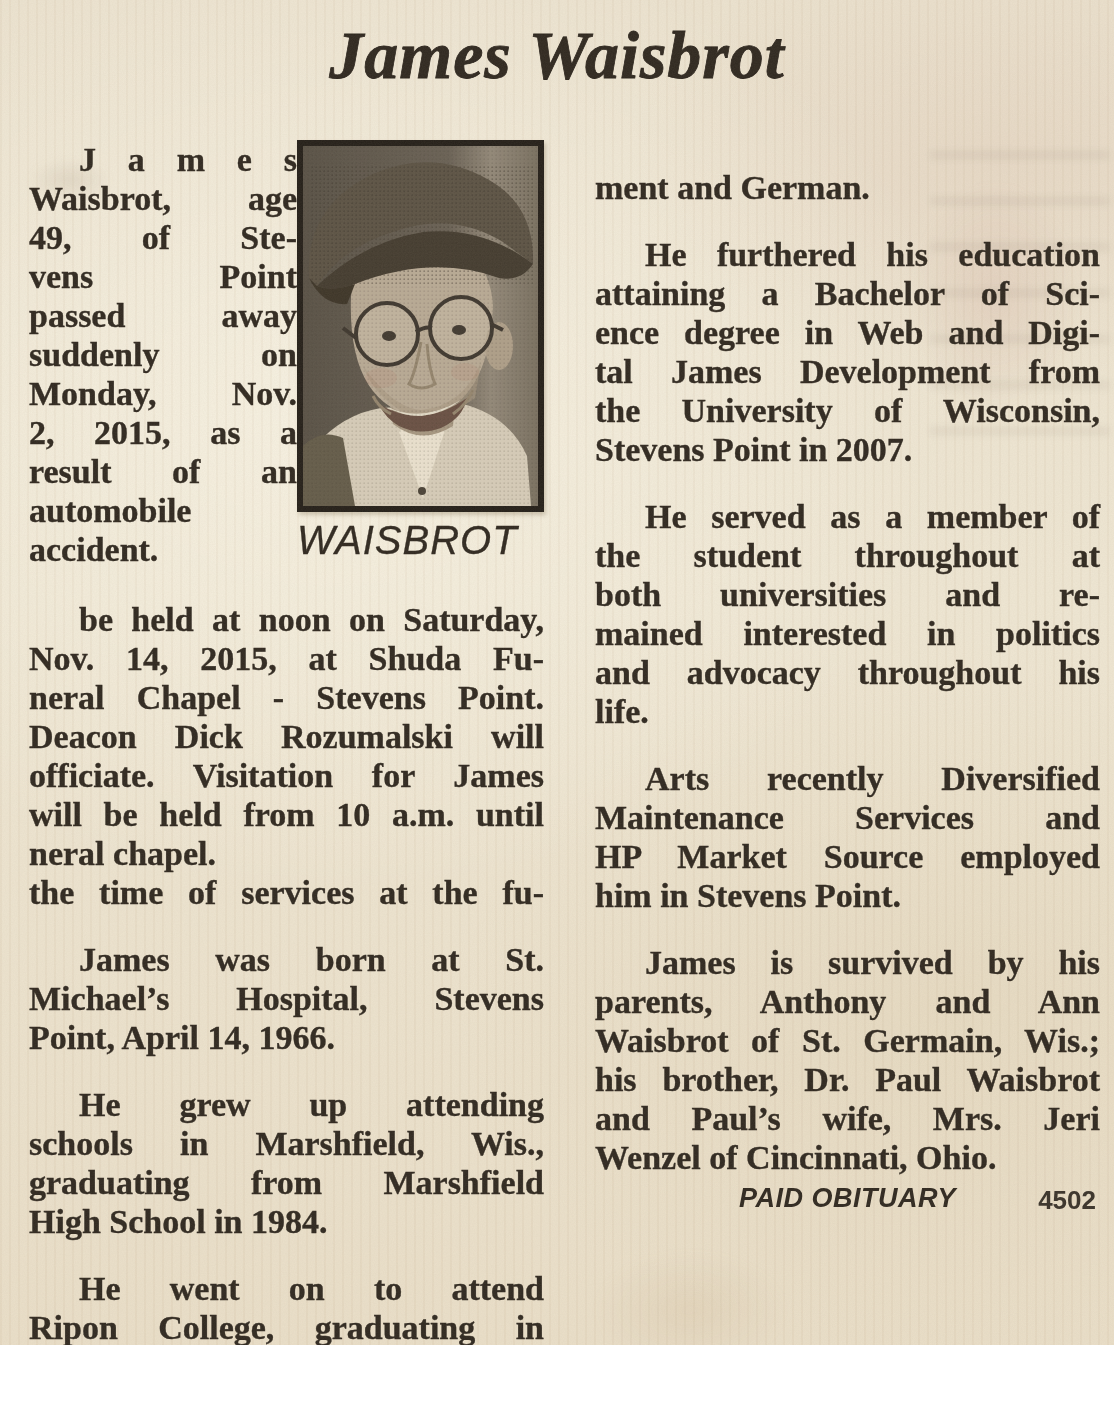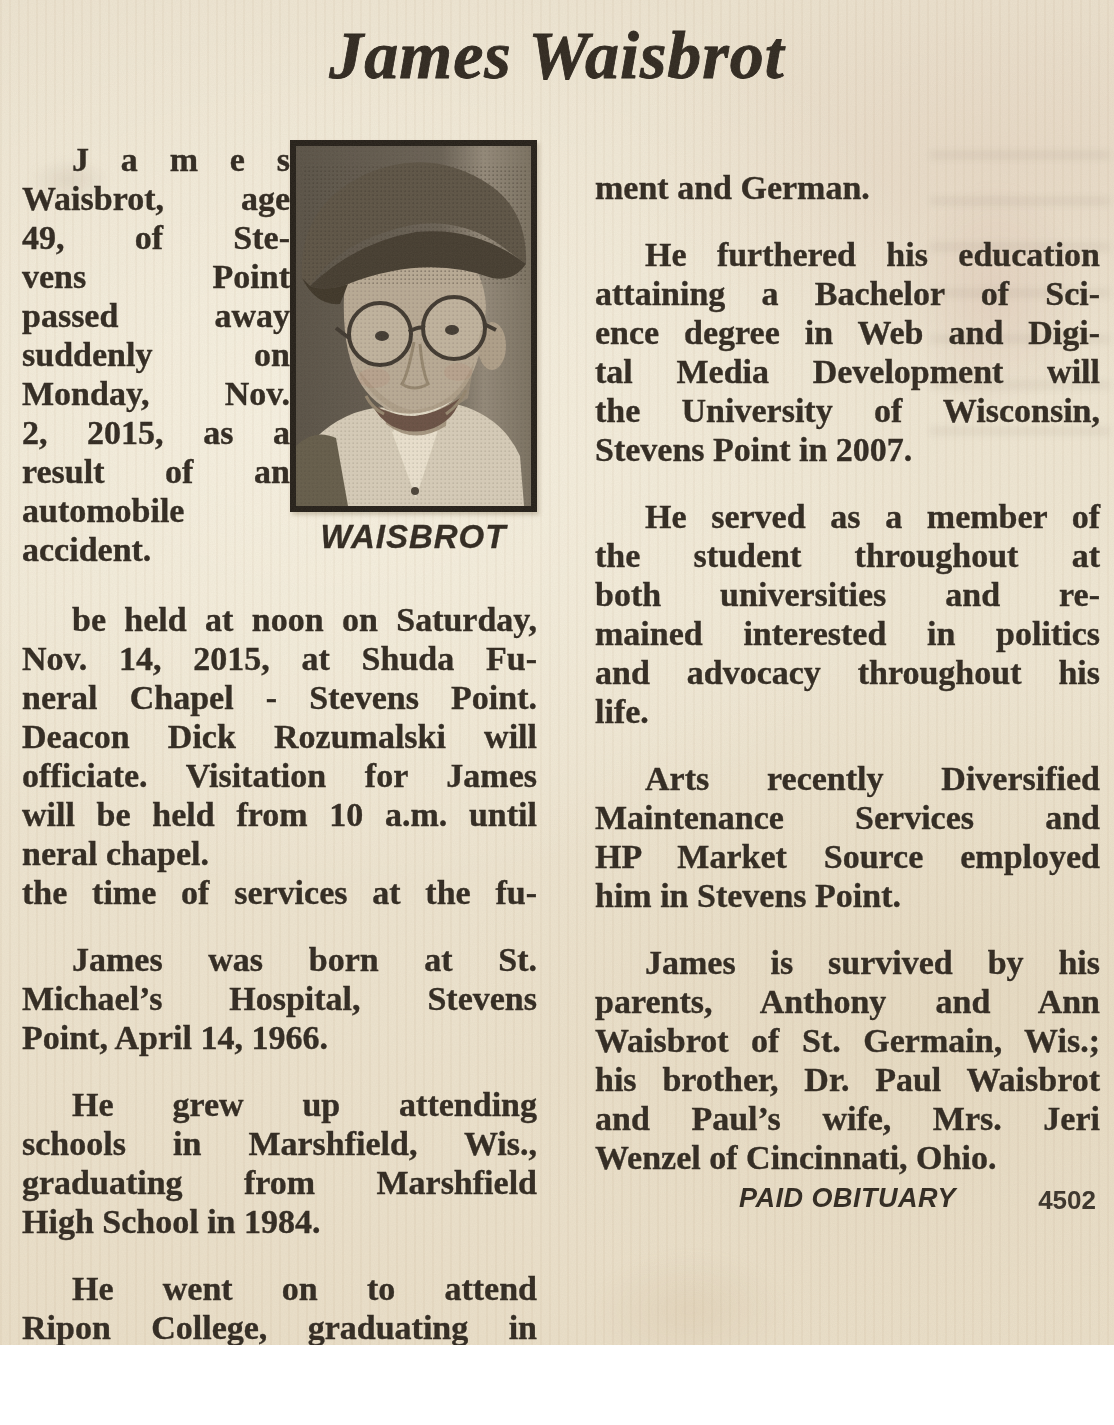--- a/index.html
+++ b/index.html
@@ -44,21 +44,21 @@
 
   .title{
     position:absolute;left:0;top:16px;width:100%;z-index:2;
     text-align:center;
     font-size:68px;font-weight:700;font-style:italic;
     letter-spacing:1px;
     -webkit-text-stroke:0.8px #2b241d;
   }
 
   .col{position:absolute;top:140px;z-index:2;}
-  .col-left{left:22px;width:515px;}
+  .col-left{left:29px;width:515px;}
   .col-right{left:595px;width:505px;}
 
   .line{
     font-size:34px;line-height:39px;font-weight:700;
     -webkit-text-stroke:0.35px #2f2820;
   }
   .line.just{text-align:justify;text-align-last:justify;}
   .para{margin-top:28px;}
   .col-right .para{}
   .para.indent .line:first-child{text-indent:50px;}
@@ -67,23 +67,23 @@
   .intro-row{position:relative;height:460px;}
   .intro{position:absolute;left:0;top:0;width:268px;}
   .photo-wrap{position:absolute;right:0;top:0;width:247px;}
   .photo-frame{
     box-sizing:border-box;width:247px;height:372px;
     border:6px solid #241f19;background:#6e675d;
     box-shadow:2px 3px 4px rgba(90,70,40,0.25);
   }
   .photo-frame svg{display:block;width:235px;height:360px;}
   .photo-caption{
-    margin-top:6px;text-align:center;
+    margin-top:6px;text-align:left;
     font-family:"Liberation Sans","DejaVu Sans",sans-serif;
-    font-style:italic;font-weight:700;font-size:33px;letter-spacing:1px;
+    font-style:italic;font-weight:400;font-size:40px;letter-spacing:1px;
     -webkit-text-stroke:0.3px #2f2820;
   }
 
   .footer-row{
     position:relative;margin-top:6px;height:36px;
     font-family:"Liberation Sans","DejaVu Sans",sans-serif;
   }
   .footer-label{
     display:block;text-align:center;
     font-style:italic;font-weight:700;font-size:27px;letter-spacing:0.5px;
@@ -213,21 +213,21 @@
 
   <div class="col col-right">
     <div id="right-paras">
         <div class="para">
           <div class="line">ment and German.</div>
         </div>
         <div class="para indent">
           <div class="line just">He furthered his education</div>
           <div class="line just">attaining a Bachelor of Sci-</div>
           <div class="line just">ence degree in Web and Digi-</div>
-          <div class="line just">tal Media Development will</div>
+          <div class="line just">tal James Development from</div>
           <div class="line just">the University of Wisconsin,</div>
           <div class="line">Stevens Point in 2007.</div>
         </div>
         <div class="para indent">
           <div class="line just">He served as a member of</div>
           <div class="line just">the student throughout at</div>
           <div class="line just">both universities and re-</div>
           <div class="line just">mained interested in politics</div>
           <div class="line just">and advocacy throughout his</div>
           <div class="line">life.</div>

